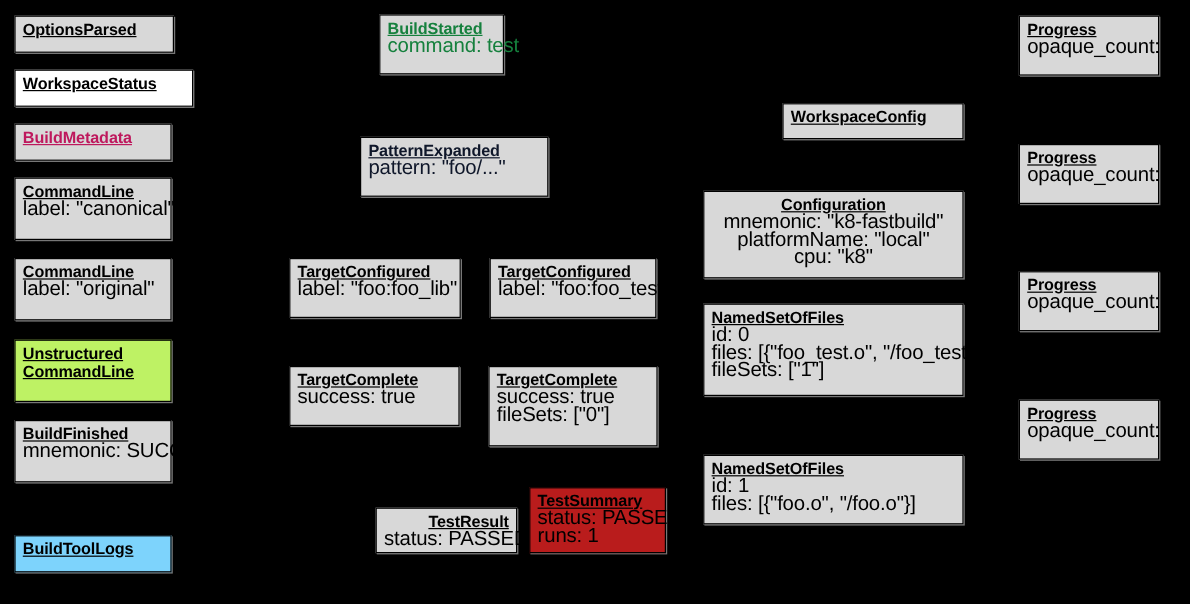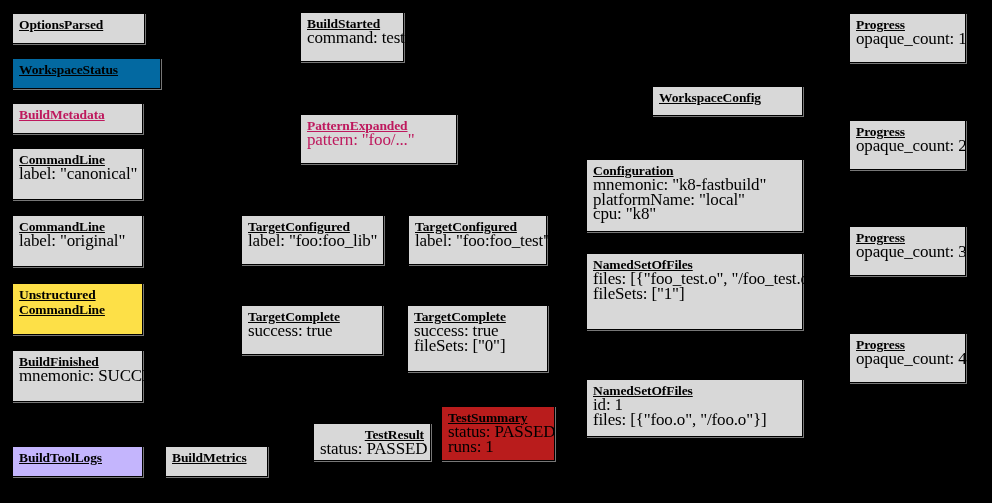--- a/index.html
+++ b/index.html
@@ -6,21 +6,21 @@
     margin: 0;
     padding: 0;
     background: #000000;
   }
   #canvas {
     position: relative;
     width: 992px;
     height: 503px;
     background: #000000;
     overflow: hidden;
-    font-family: Liberation Serif, serif;
+    font-family: Liberation Sans, sans-serif;
   }
   .node {
     position: absolute;
     box-sizing: border-box;
     background: #d8d8d8;
     border: 1px solid #000000;
     box-shadow: 1px 1px 0 0 #777777;
     padding: 3px 6px 4px 6px;
     color: #000000;
   }
@@ -45,60 +45,57 @@
     white-space: nowrap;
   }
 </style>
 </head>
 <body>
 
 <div id="canvas">
     <div class="node" style="left: 12px; top: 13px; width: 133px; height: 31px; background: rgb(216, 216, 216); border-color: rgb(0, 0, 0); color: rgb(0, 0, 0);">
       <div class="node-title">OptionsParsed</div>
     </div>
-    <div class="node" style="left: 12px; top: 58px; width: 149px; height: 31px; background: #0369a1; border-color: rgb(0, 0, 0); color: rgb(0, 0, 0);">
+    <div class="node" style="left: 12px; top: 58px; width: 149px; height: 31px; background: #ffffff; border-color: rgb(0, 0, 0); color: rgb(0, 0, 0);">
       <div class="node-title">WorkspaceStatus</div>
     </div>
     <div class="node" style="left: 12px; top: 103px; width: 131px; height: 31px; background: rgb(216, 216, 216); border-color: rgb(0, 0, 0); color: #be185d;">
       <div class="node-title">BuildMetadata</div>
     </div>
     <div class="node" style="left: 12px; top: 148px; width: 131px; height: 52px; background: rgb(216, 216, 216); border-color: rgb(0, 0, 0); color: rgb(0, 0, 0);">
       <div class="node-title">CommandLine</div>
       <div class="node-attrs">
         <div>label: "canonical"</div>
       </div>
     </div>
     <div class="node" style="left: 12px; top: 215px; width: 131px; height: 52px; background: rgb(216, 216, 216); border-color: rgb(0, 0, 0); color: rgb(0, 0, 0);">
       <div class="node-title">CommandLine</div>
       <div class="node-attrs">
         <div>label: "original"</div>
       </div>
     </div>
-    <div class="node" style="left: 12px; top: 283px; width: 131px; height: 52px; background: #fde047; border-color: rgb(0, 0, 0); color: rgb(0, 0, 0);">
+    <div class="node" style="left: 12px; top: 283px; width: 131px; height: 52px; background: #bef264; border-color: rgb(0, 0, 0); color: rgb(0, 0, 0);">
       <div class="node-title wrap">Unstructured CommandLine</div>
     </div>
     <div class="node" style="left: 12px; top: 350px; width: 131px; height: 52px; background: rgb(216, 216, 216); border-color: rgb(0, 0, 0); color: rgb(0, 0, 0);">
       <div class="node-title">BuildFinished</div>
       <div class="node-attrs">
         <div>mnemonic: SUCCESS</div>
       </div>
     </div>
-    <div class="node" style="left: 12px; top: 446px; width: 131px; height: 31px; background: #c4b5fd; border-color: rgb(0, 0, 0); color: rgb(0, 0, 0);">
+    <div class="node" style="left: 12px; top: 446px; width: 131px; height: 31px; background: #7dd3fc; border-color: rgb(0, 0, 0); color: rgb(0, 0, 0);">
       <div class="node-title">BuildToolLogs</div>
     </div>
-    <div class="node" style="left: 165px; top: 446px; width: 103px; height: 31px; background: rgb(216, 216, 216); border-color: rgb(0, 0, 0); color: rgb(0, 0, 0);">
-      <div class="node-title">BuildMetrics</div>
-    </div>
-    <div class="node" style="left: 300px; top: 12px; width: 104px; height: 50px; background: rgb(216, 216, 216); border-color: rgb(0, 0, 0); color: #000000;">
+    <div class="node" style="left: 316px; top: 12px; width: 104px; height: 50px; background: rgb(216, 216, 216); border-color: rgb(0, 0, 0); color: #15803d;">
       <div class="node-title">BuildStarted</div>
       <div class="node-attrs">
         <div>command: test</div>
       </div>
     </div>
-    <div class="node" style="left: 300px; top: 114px; width: 157px; height: 50px; background: rgb(216, 216, 216); border-color: rgb(0, 0, 0); color: #be185d;">
+    <div class="node" style="left: 300px; top: 114px; width: 157px; height: 50px; background: rgb(216, 216, 216); border-color: rgb(0, 0, 0); color: #0f172a;">
       <div class="node-title">PatternExpanded</div>
       <div class="node-attrs">
         <div>pattern: "foo/..."</div>
       </div>
     </div>
     <div class="node" style="left: 241px; top: 215px; width: 143px; height: 50px; background: rgb(216, 216, 216); border-color: rgb(0, 0, 0); color: rgb(0, 0, 0);">
       <div class="node-title">TargetConfigured</div>
       <div class="node-attrs">
         <div>label: "foo:foo_lib"</div>
       </div>
@@ -131,31 +128,32 @@
     <div class="node" style="left: 441px; top: 406px; width: 114px; height: 55px; background: #b91c1c; border-color: rgb(0, 0, 0); color: rgb(0, 0, 0);">
       <div class="node-title">TestSummary</div>
       <div class="node-attrs">
         <div>status: PASSED</div>
         <div>runs: 1</div>
       </div>
     </div>
     <div class="node" style="left: 652px; top: 74px; width: 151px; height: 30px; background: rgb(216, 216, 216); border-color: rgb(0, 0, 0); color: rgb(0, 0, 0); margin-top: 12px;">
       <div class="node-title">WorkspaceConfig</div>
     </div>
-    <div class="node" style="left: 586px; top: 159px; width: 217px; height: 73px; background: rgb(216, 216, 216); border-color: rgb(0, 0, 0); color: rgb(0, 0, 0);">
+    <div class="node" style="left: 586px; top: 159px; width: 217px; height: 73px; background: rgb(216, 216, 216); border-color: rgb(0, 0, 0); color: rgb(0, 0, 0); text-align: center;">
       <div class="node-title">Configuration</div>
       <div class="node-attrs">
         <div>mnemonic: "k8-fastbuild"</div>
         <div>platformName: "local"</div>
         <div>cpu: "k8"</div>
       </div>
     </div>
     <div class="node" style="left: 586px; top: 253px; width: 217px; height: 77px; background: rgb(216, 216, 216); border-color: rgb(0, 0, 0); color: rgb(0, 0, 0);">
       <div class="node-title">NamedSetOfFiles</div>
       <div class="node-attrs">
+        <div>id: 0</div>
         <div>files: [{"foo_test.o", "/foo_test.o"}]</div>
         <div>fileSets: ["1"]</div>
       </div>
     </div>
     <div class="node" style="left: 586px; top: 379px; width: 217px; height: 58px; background: rgb(216, 216, 216); border-color: rgb(0, 0, 0); color: rgb(0, 0, 0);">
       <div class="node-title">NamedSetOfFiles</div>
       <div class="node-attrs">
         <div>id: 1</div>
         <div>files: [{"foo.o", "/foo.o"}]</div>
       </div>

